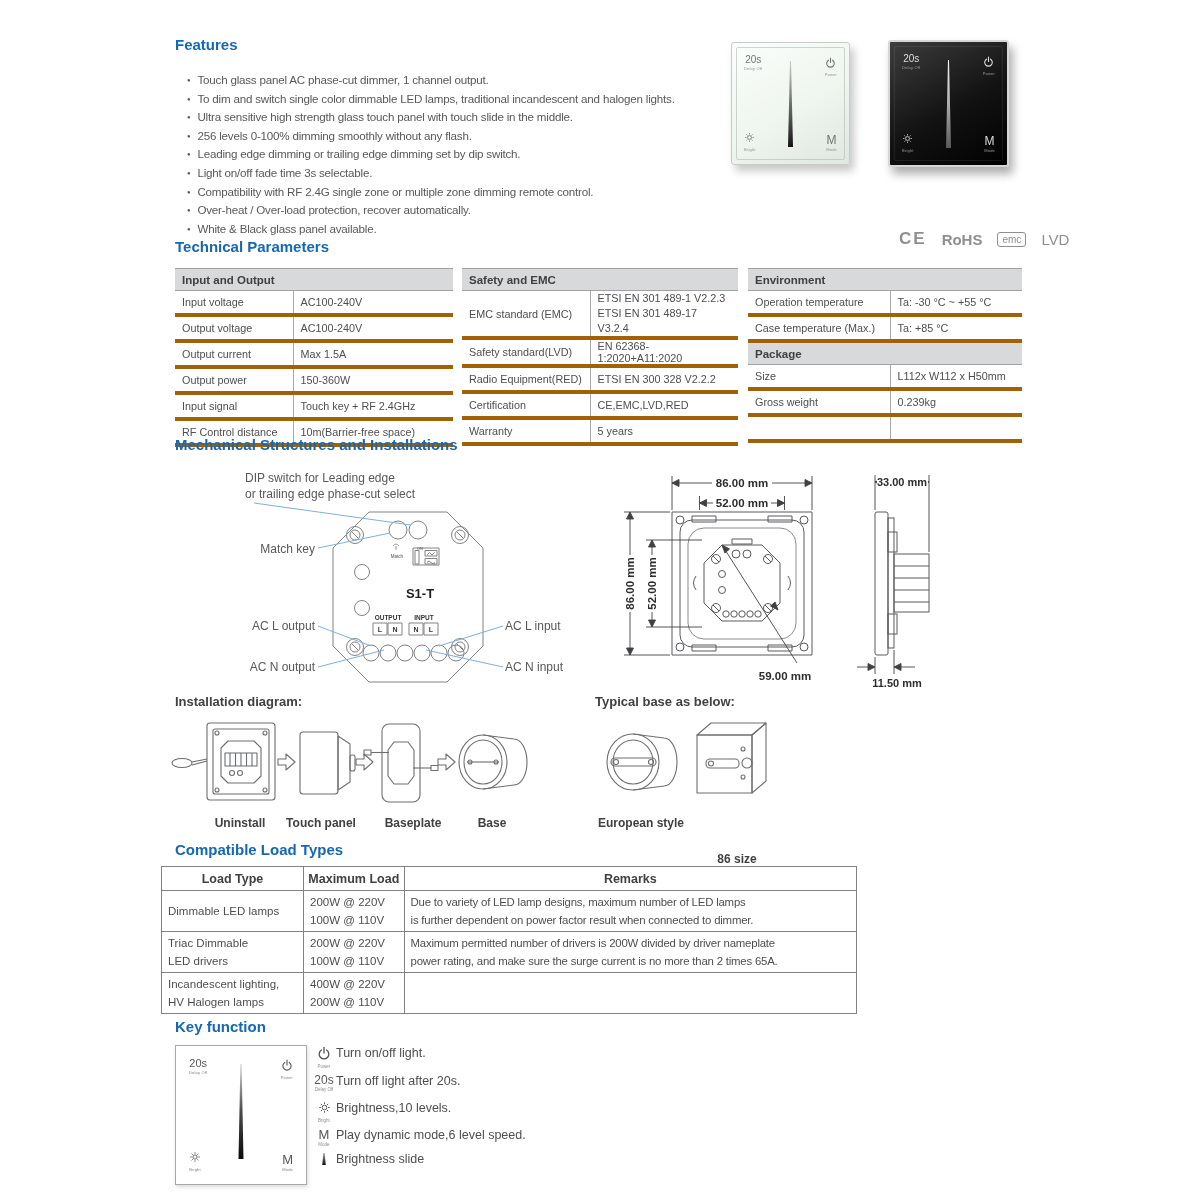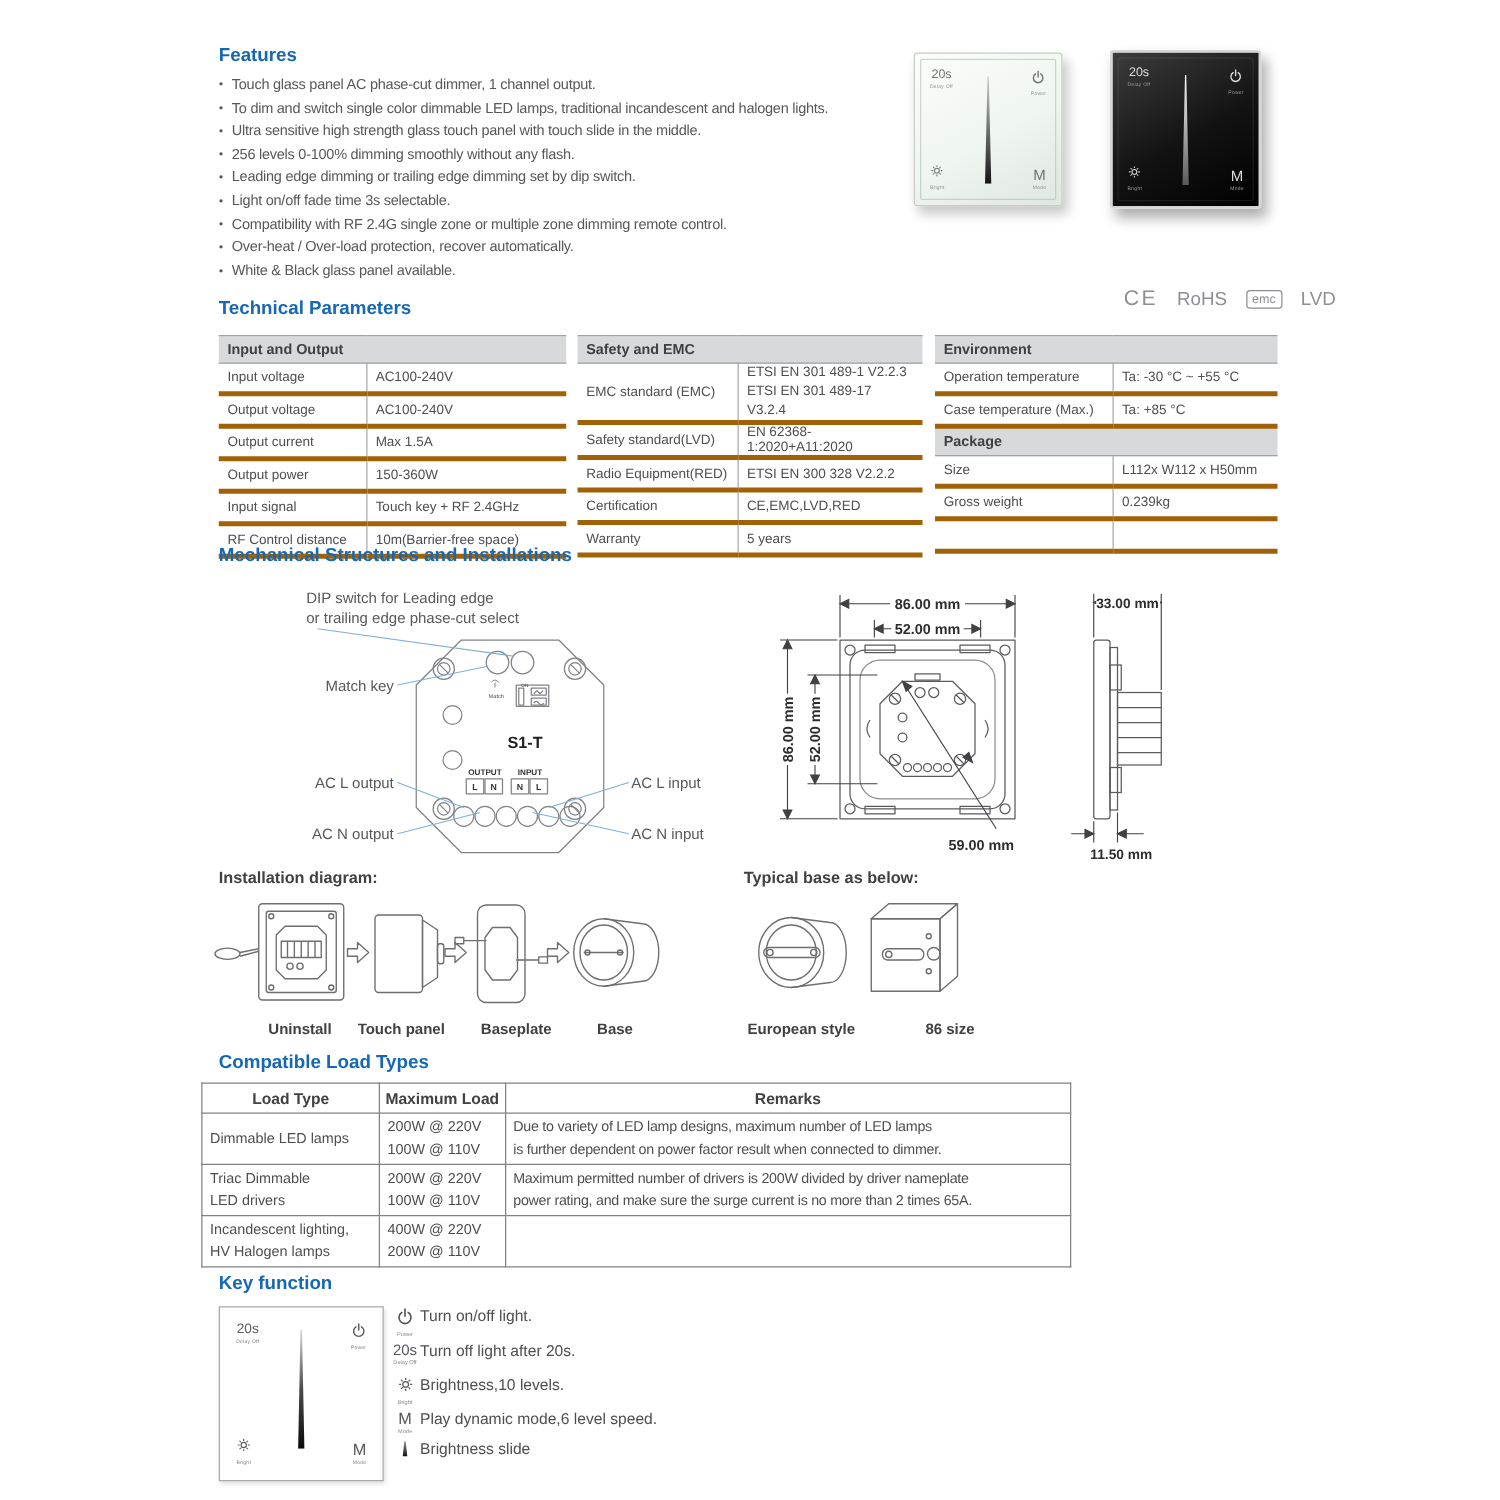--- a/index.html
+++ b/index.html
@@ -3,43 +3,43 @@
 <meta charset="utf-8">
 <style>
   html,body { margin:0; padding:0; background:#fff; }
   #page { position:relative; width:1200px; height:1200px; background:#fff;
           font-family:"Liberation Sans","DejaVu Sans",sans-serif; overflow:hidden; color:#4d4e50; }
   .abs { position:absolute; }
   .sec-title { color:#1568b3; font-size:15px; font-weight:bold; }
   .sub-title { color:#414042; font-size:13px; font-weight:bold; }
 
   
-  #features-list { list-style:none; margin:0; padding:0; }
+  #features-list { list-style:none; margin:12px; padding:0; }
   #features-list li { font-size:11.6px; letter-spacing:-0.2px; line-height:18.6px; color:#57585a; white-space:nowrap; }
   #features-list li::before { content:"●"; font-size:6px; vertical-align:2px; margin-right:7px; color:#57585a; }
 
   
   .gpanel { position:absolute; border-radius:3px; }
   .gpanel .face { position:absolute; inset:4px; border-radius:2px; }
   .gpanel-white { background:linear-gradient(150deg,#fbfefb 0%,#eff5ef 55%,#dfe7e1 100%);
                   border:1px solid #c6ccc6; box-shadow:4px 6px 9px rgba(0,0,0,.22); }
   .gpanel-white .face { border:1px solid rgba(170,182,172,.55); }
   .gpanel-black { background:linear-gradient(150deg,#3d3d3d 0%,#121212 55%,#000 100%);
                   border:2px solid #d7d7d7; box-shadow:4px 7px 10px rgba(0,0,0,.32); }
   .gpanel-black .face { border:1px solid rgba(255,255,255,.08); }
   .corner { position:absolute; text-align:center; line-height:1; }
   .corner .big { font-size:10px; display:block; }
   .corner .tiny { font-size:4px; display:block; margin-top:2px; letter-spacing:.2px; }
   .w-ink { color:#6f7570; } .w-ink .tiny { color:#8f958f; }
   .b-ink { color:#dcdcdc; } .b-ink .tiny { color:#9a9a9a; }
 
   
   #certs { display:flex; align-items:center; gap:15px; color:#8d8f92; }
-  #certs .ce { font-size:17px; letter-spacing:2px; }
-  #certs .rohs { font-size:15px; font-weight:normal; }
+  #certs .ce { font-size:17px; letter-spacing:2px;font-weight:bold; }
+  #certs .rohs { font-size:15px; font-weight:bold; }
   #certs .emcbox { font-size:10px; border:1.5px solid #8d8f92; border-radius:3px; padding:0 4px; line-height:13px; }
   #certs .lvd { font-size:15px; }
 
   
   .ptable { position:absolute; border-collapse:collapse; table-layout:fixed; }
   .ptable th { background:#d8d9da; color:#3f4042; font-size:11.5px; font-weight:bold; text-align:left;
                padding:0 7px; height:21px; border-top:1px solid #a0a2a5; border-bottom:1px solid #a0a2a5; }
   .ptable td { font-size:10.8px; color:#4d4e50; padding:0 7px; height:22px; border-bottom:4px solid #a16207; }
   .ptable td.c1 { border-right:1px solid #a7a9ac; }
   .ptable tr.tall td { height:45px; }
@@ -516,21 +516,21 @@
           <circle cx="143" cy="67" r="2"></circle>
       </g>
     </g>
   </svg>
 
   <div class="fig-label" style="left:240px; top:816px;">Uninstall</div>
   <div class="fig-label" style="left:321px; top:816px;">Touch panel</div>
   <div class="fig-label" style="left:413px; top:816px;">Baseplate</div>
   <div class="fig-label" style="left:492px; top:816px;">Base</div>
   <div class="fig-label" style="left:641px; top:816px;">European style</div>
-  <div class="fig-label" style="left:737px; top:816px;margin-left:23px;">86 size</div>
+  <div class="fig-label" style="left:737px; top:852px;">86 size</div>
 
   <div class="abs sec-title" style="left:175px; top:841px;">Compatible Load Types</div>
   <table class="ltable" style="left:161px; top:866px; width:696px;">
     <colgroup>
         <col style="width:130px">
         <col style="width:92px">
         <col style="width:414px">
       </colgroup>
     <tbody>
         <tr>

